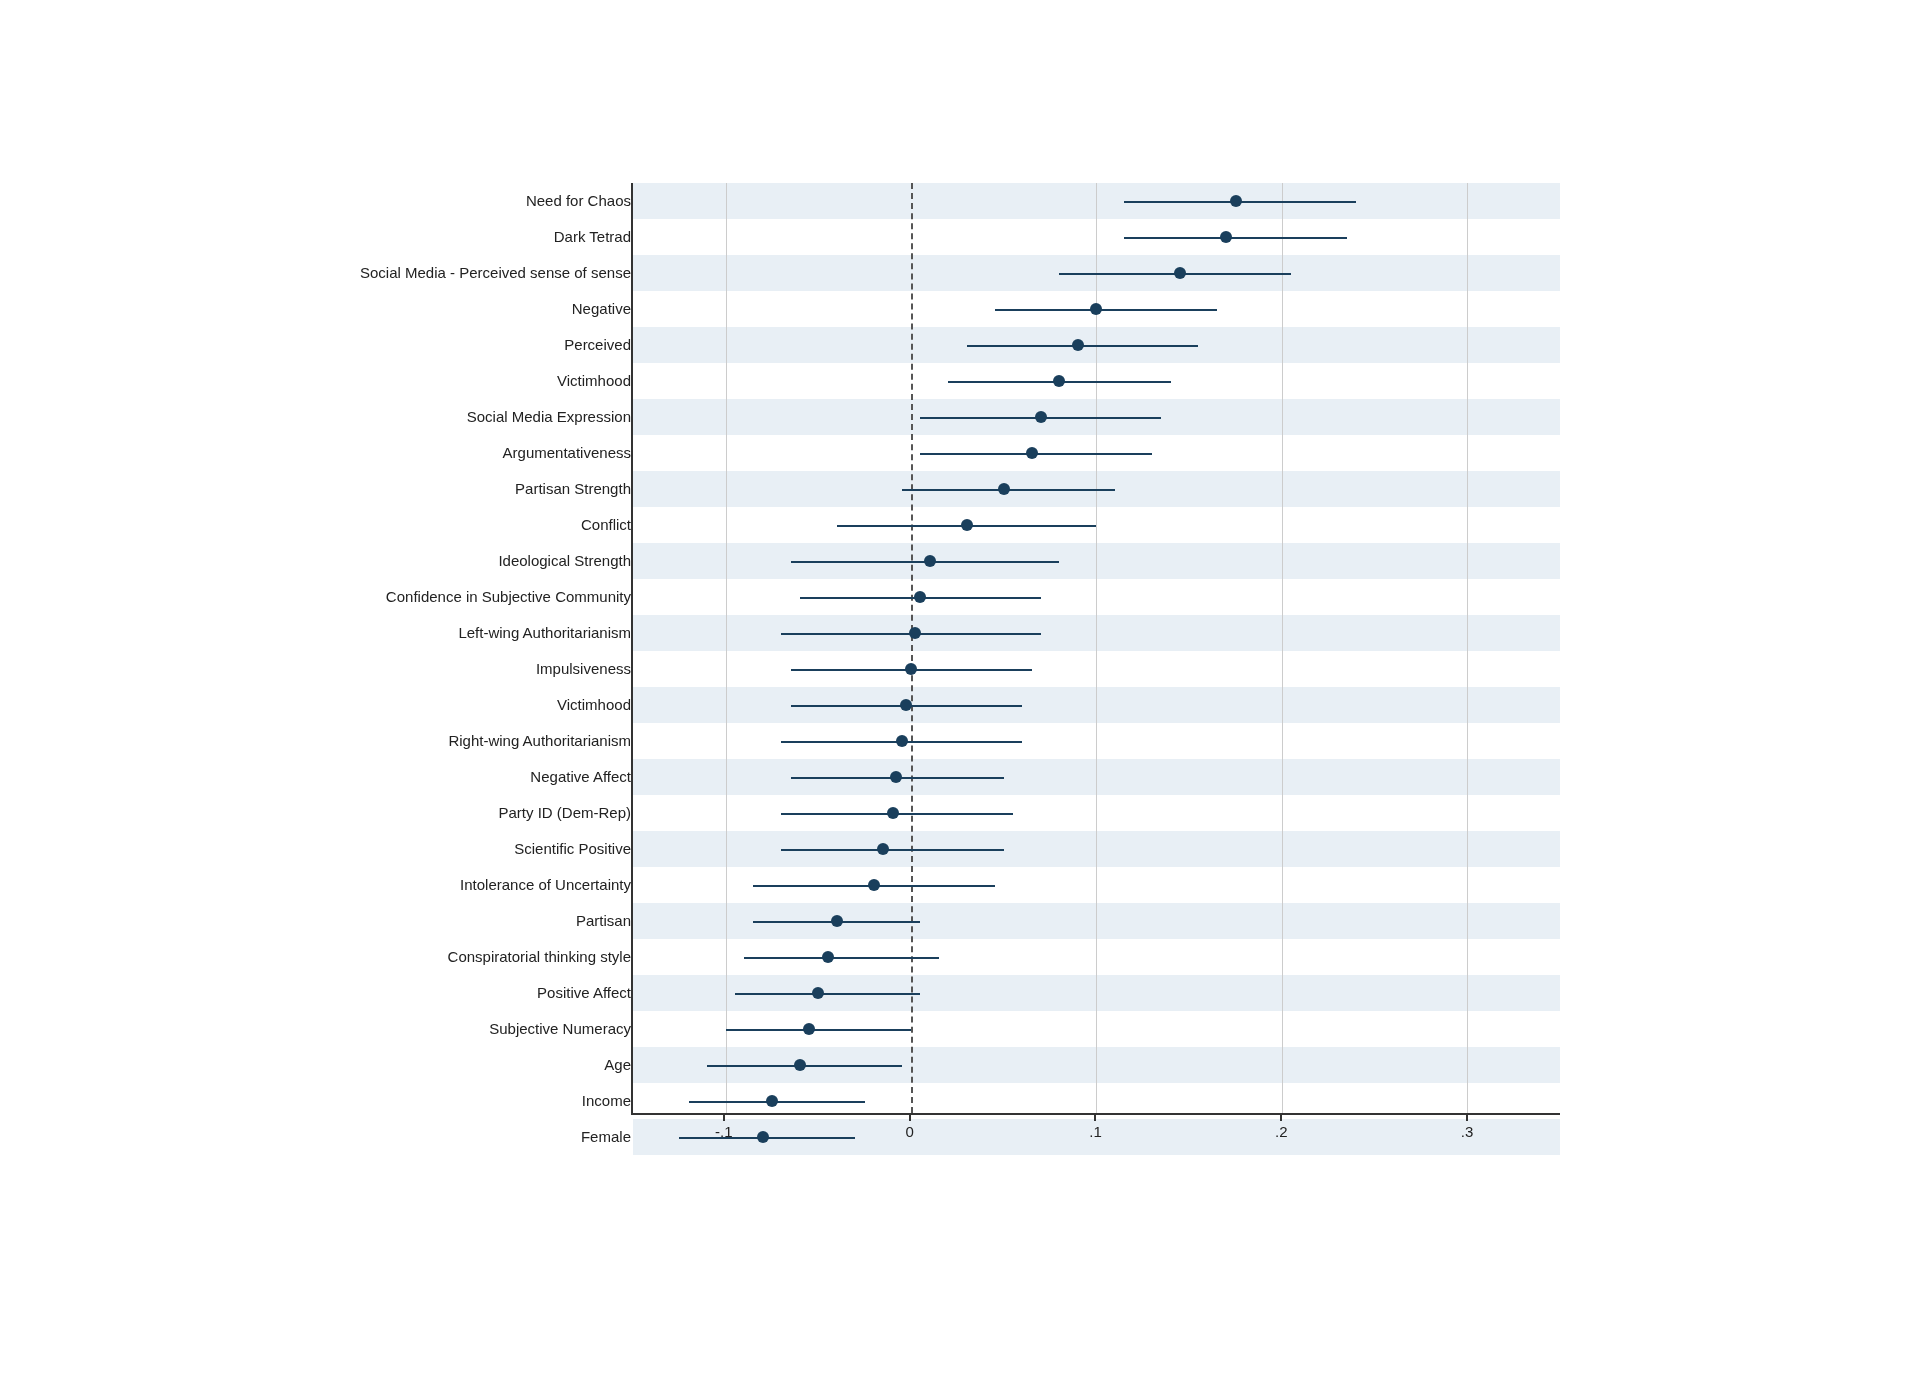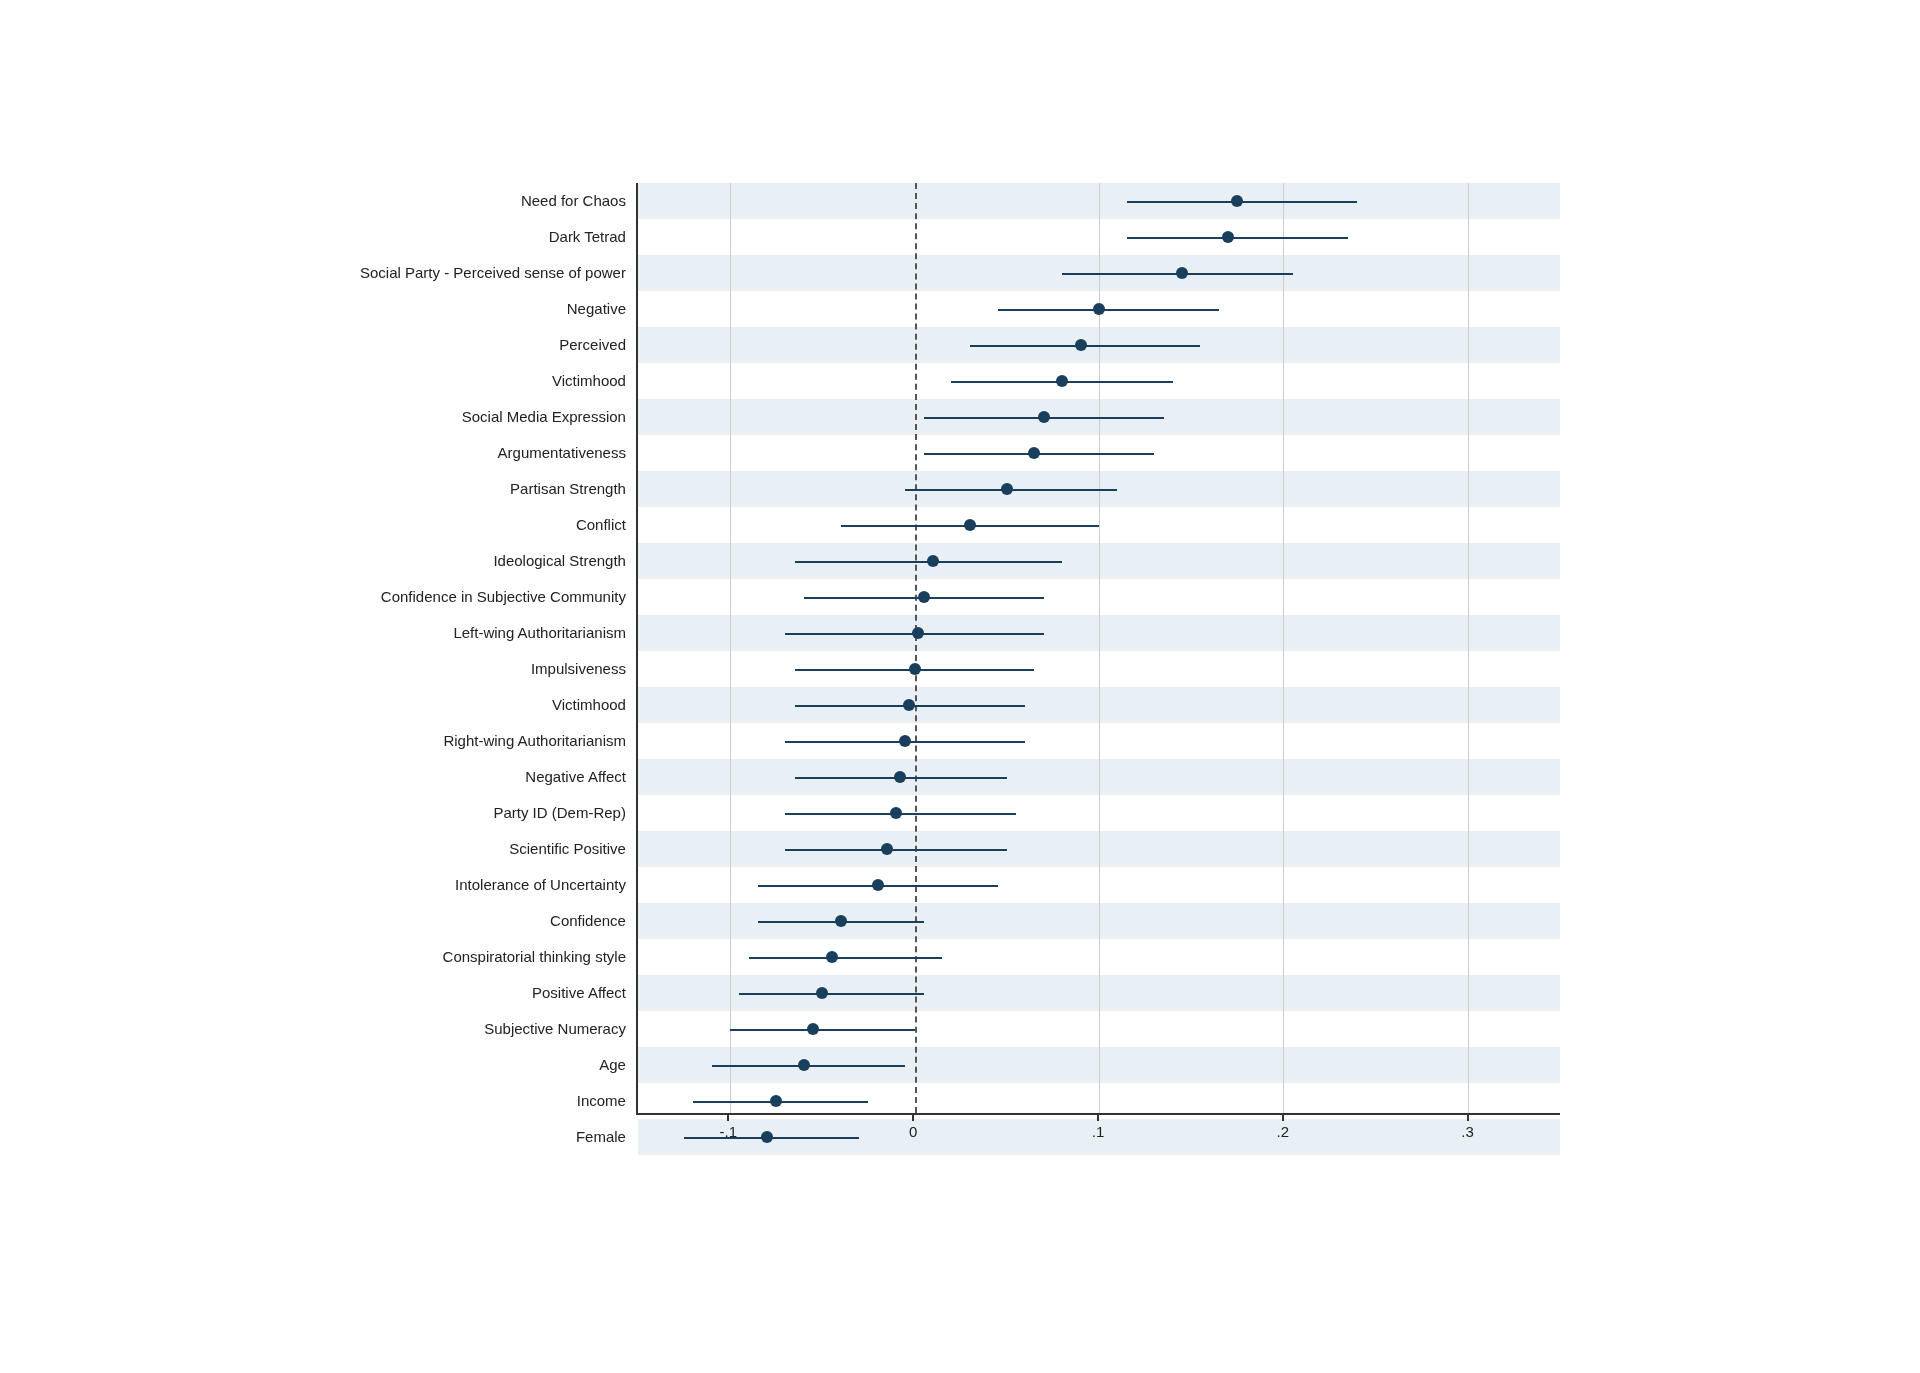--- a/index.html
+++ b/index.html
@@ -20,21 +20,20 @@
     .chart-area {
       display: flex;
       flex-direction: row;
       align-items: stretch;
     }
     .y-labels {
       display: flex;
       flex-direction: column;
       justify-content: space-around;
       text-align: right;
-      padding-right: 10px;
       flex-shrink: 0;
     }
     .y-label {
       font-size: 15px;
       color: #222;
       line-height: 1.1;
       display: flex;
       align-items: center;
       justify-content: flex-end;
       height: 36px;
@@ -89,39 +88,39 @@
   </style>
 </head>
 <body>
 
 <div class="chart-container">
   <div class="chart-area">
 
     <div class="y-labels" id="y-labels">
         <div class="y-label">Need for Chaos</div>
         <div class="y-label">Dark Tetrad</div>
-        <div class="y-label">Social Party - Perceived sense of power</div>
+        <div class="y-label">Social Media - Perceived sense of sense</div>
         <div class="y-label">Negative</div>
         <div class="y-label">Perceived</div>
         <div class="y-label">Victimhood</div>
         <div class="y-label">Social Media Expression</div>
         <div class="y-label">Argumentativeness</div>
         <div class="y-label">Partisan Strength</div>
         <div class="y-label">Conflict</div>
         <div class="y-label">Ideological Strength</div>
         <div class="y-label">Confidence in Subjective Community</div>
         <div class="y-label">Left-wing Authoritarianism</div>
         <div class="y-label">Impulsiveness</div>
         <div class="y-label">Victimhood</div>
         <div class="y-label">Right-wing Authoritarianism</div>
         <div class="y-label">Negative Affect</div>
         <div class="y-label">Party ID (Dem-Rep)</div>
         <div class="y-label">Scientific Positive</div>
         <div class="y-label">Intolerance of Uncertainty</div>
-        <div class="y-label">Confidence</div>
+        <div class="y-label">Partisan</div>
         <div class="y-label">Conspiratorial thinking style</div>
         <div class="y-label">Positive Affect</div>
         <div class="y-label">Subjective Numeracy</div>
         <div class="y-label">Age</div>
         <div class="y-label">Income</div>
         <div class="y-label">Female</div>
       </div>
 
     <div style="flex:1; display:flex; flex-direction:column;">
       <div class="plot-area" id="plot-area" style="height:972px;">

